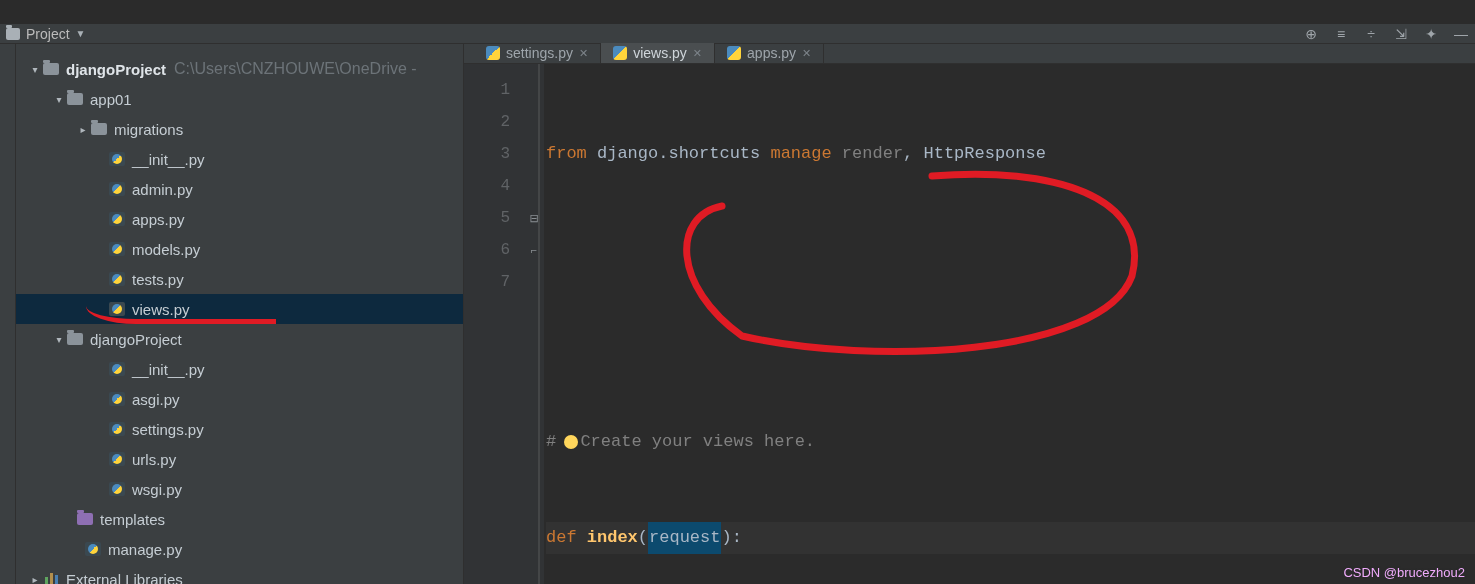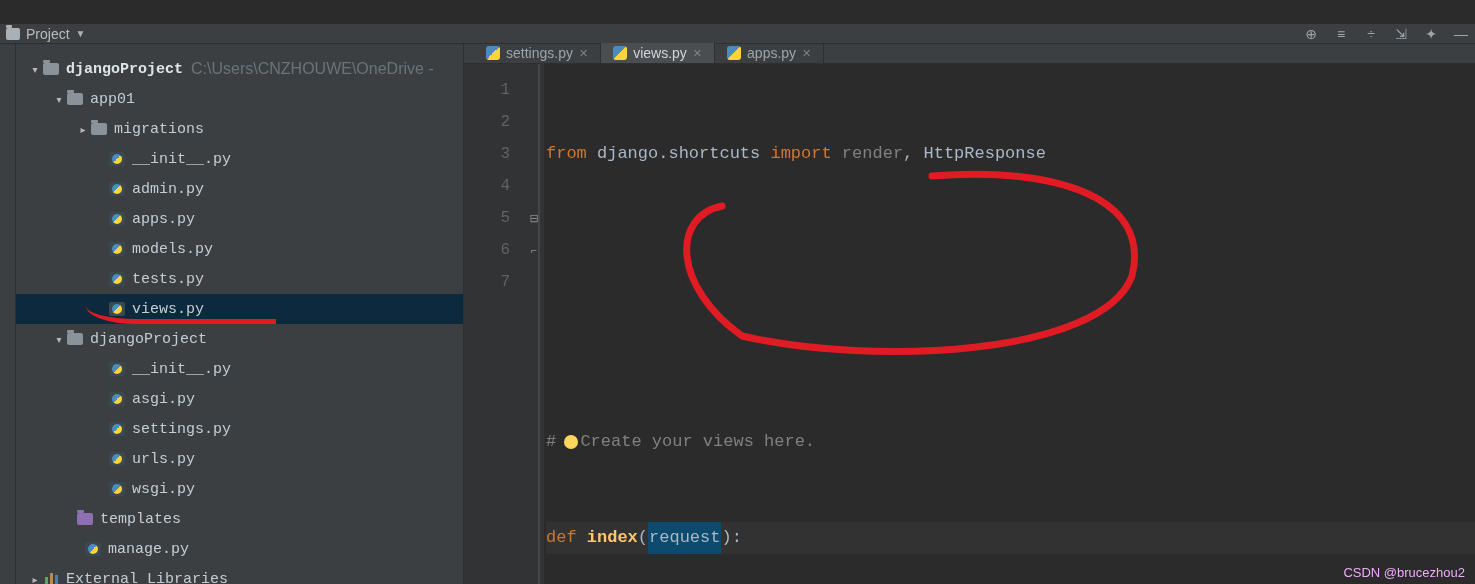--- a/index.html
+++ b/index.html
@@ -68,21 +68,21 @@
   .icon-py::after {
     content:""; width:10px; height:10px; border-radius:50%;
     background: linear-gradient(135deg,#4b8bbe 0 50%, #ffd43b 50% 100%);
   }
   .icon-lib { display:flex; gap:2px; align-items:flex-end; }
   .icon-lib i { width:3px; background:#5fa45f; display:inline-block; }
   .icon-lib i:nth-child(1){height:8px;}
   .icon-lib i:nth-child(2){height:12px;background:#b38f4d;}
   .icon-lib i:nth-child(3){height:10px;background:#497fb3;}
   .icon-scratch { width:14px; height:12px; background:#4b7ea8; border-radius:2px; }
-  .tree-row .label { font-size:15px;font-family:Liberation Mono, monospace; }
+  .tree-row .label { font-size:15px; }
   .dim { color:#6c7378; margin-left:8px; font-size:16px; }
   .bold { font-weight:600; color:#dfe4e8; }
 
   .red-underline {
     position:absolute;
     left:70px; width:190px; height:30px;
     border-bottom:5px solid #e01b24;
     border-bottom-left-radius:50px 18px;
     pointer-events:none;
   }
@@ -352,21 +352,21 @@
         <div></div>
           <div></div>
           <div></div>
           <div></div>
         <div>⊟</div>
         <div>⌐</div>
         <div></div>
       </div>
       <div class="code">
         <div class="line">
-          <span class="kw">from</span><span class="id"> django.shortcuts </span><span class="kw">import</span><span style="color:#808080"> render</span><span>, </span><span class="id">HttpResponse</span>
+          <span class="kw">from</span><span class="id"> django.shortcuts </span><span class="kw">manage</span><span style="color:#808080"> render</span><span>, </span><span class="id">HttpResponse</span>
         </div>
         <div class="line"></div>
         <div class="line"></div>
         <div class="line">
           <span class="cm"># </span><span class="bulb"></span><span class="cm">Create your views here.</span>
         </div>
         <div class="line cur">
           <span class="kw">def </span><span class="fn">index</span><span>(</span><span class="param">request</span><span>):</span>
         </div>
         

